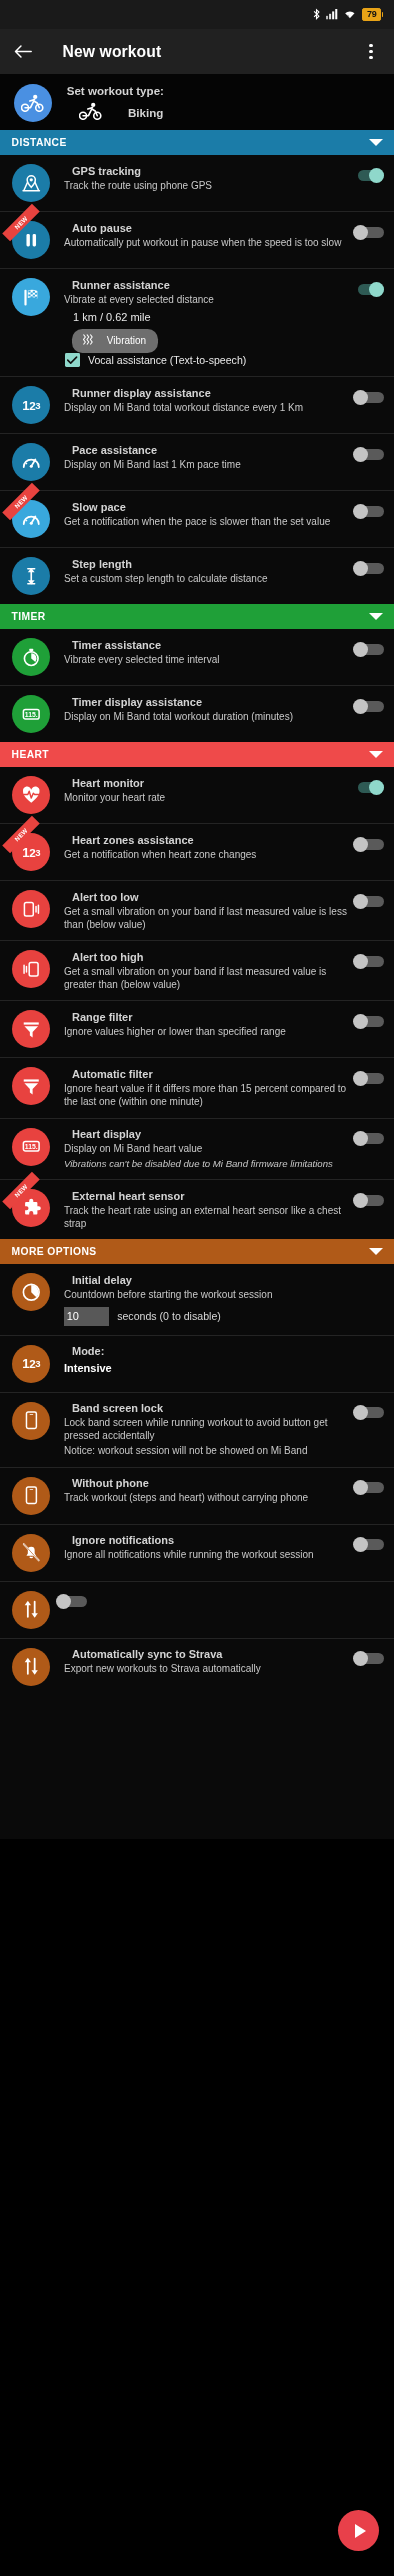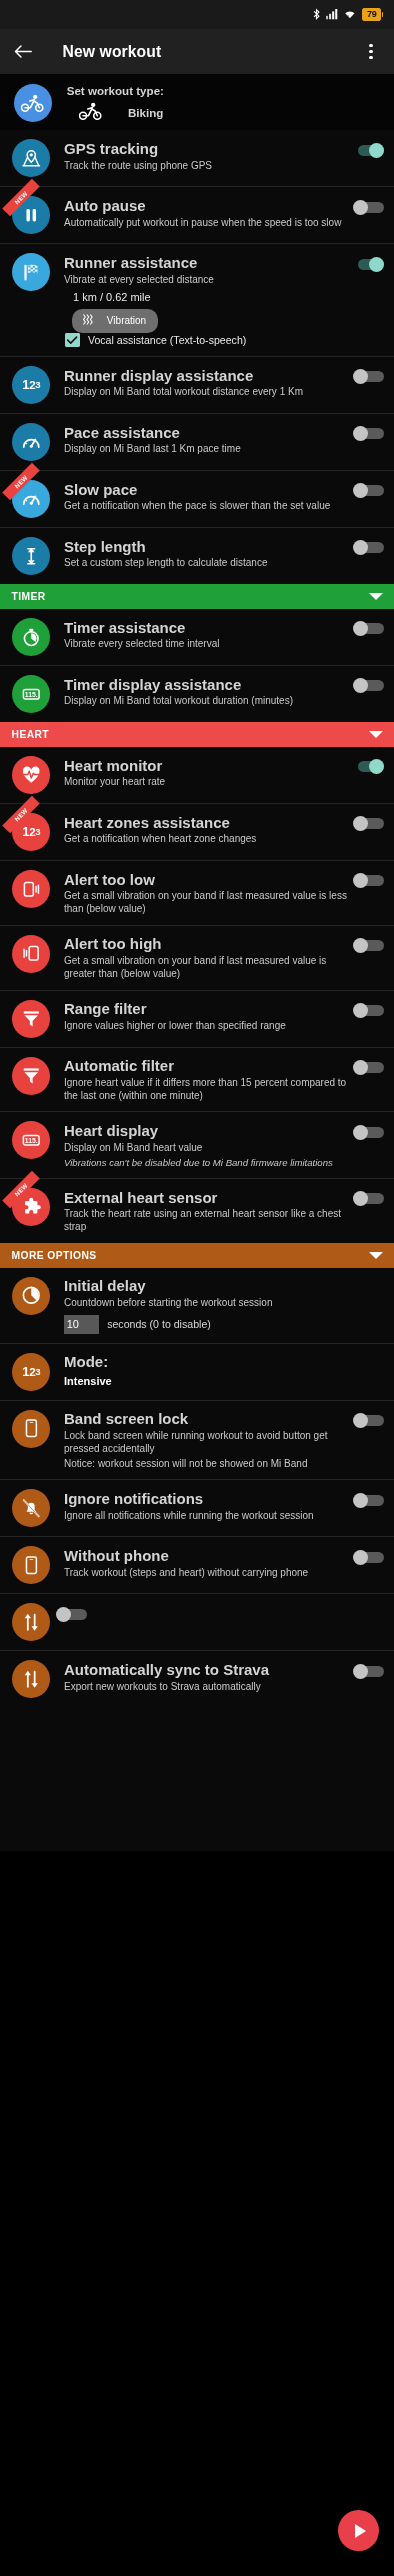--- a/index.html
+++ b/index.html
@@ -72,21 +72,21 @@
     display:flex; align-items:center; justify-content:center;
   }
   .ribbon {
     position:absolute; left:-12.3px; top:-4.1px; width:42px; height:11px;
     background:#e8433f; transform:rotate(-45deg);
     color:#fff; font-size:6.2px; font-weight:bold; letter-spacing:0.3px;
     display:flex; align-items:center; justify-content:center;
     box-shadow:0 0 0 rgba(0,0,0,0);
   }
   .txt { flex:1; margin-left:13.7px; padding-top:0.7px; min-width:0; }
-  .t-title { font-size:15px; font-weight:bold; color:#d4d4d4; line-height:1.18; }
+  .t-title { font-size:11px; font-weight:bold; color:#d4d4d4; line-height:1.18;margin-left:8px; }
   .t-sub { font-size:10px; color:#c9c9c9; line-height:1.27; margin-top:2.1px; }
   .t-note { font-size:9.6px; color:#c9c9c9; line-height:1.27; margin-top:2.1px; font-style:italic; }
   .t-val { font-size:11px; color:#e8e8e8; margin-top:4.1px; padding-left:9px; }
   .t-strong { font-size:11px; font-weight:bold; color:#fff; margin-top:4px; }
   
   .tog { flex:0 0 31.5px; margin-left:5.5px; margin-top:3.4px; position:relative; height:15px; }
   .tog .track {
     position:absolute; right:0; top:2.1px; width:26px; height:11px; border-radius:5.5px;
   }
   .tog .knob {
@@ -102,21 +102,21 @@
     background:#6e6e6e; border-radius:10.3px; padding:3.4px 12.3px 3.4px 9px;
     font-size:10px; color:#fff;
   }
   
   .cbrow { display:flex; align-items:center; gap:8.2px; margin-left:1.4px; }
   .cb { width:14.4px; height:14.4px; border-radius:1.4px; background:#8fd8cb; display:flex; align-items:center; justify-content:center; flex:0 0 14.4px;}
   .cbrow span { font-size:10.6px; color:#e8e8e8; }
   
   .numrow { display:flex; align-items:center; gap:8.2px; margin-top:4.8px; margin-left:0px; }
   .numfield {
-    background:#585858; color:#fff; font-size:11px; width:35px; height:19px;
+    background:#585858; color:#fff; font-size:11px; width:45px; height:19px;
     display:flex; align-items:center; padding-left:2.7px; border:none;
   }
   .numrow .after { font-size:10.6px; color:#d8d8d8; }
   
   .fab {
     position:absolute; right:15px; bottom:25px; width:41px; height:41px; border-radius:50%;
     background:#e8404a; display:flex; align-items:center; justify-content:center;
     box-shadow:0 2.1px 4.8px rgba(0,0,0,0.6);
   }
   .play {
@@ -192,20 +192,25 @@
           <path d="M6 20 L14 20 L19 10 L24 13 L27 20" fill="none" stroke="#fff" stroke-width="2.4" stroke-linejoin="round" stroke-linecap="round"></path>
           <path d="M13 10 L20 8" fill="none" stroke="#fff" stroke-width="2.4" stroke-linecap="round"></path>
         </svg>
       </span>
       <span>Biking</span>
     </div>
   </div>
 </div>
 
 <div id="sections-root">
+    <div class="sect" style="background:#1b7ca8">
+      <span>DISTANCE</span>
+      <span class="spacer"></span>
+      <span class="caret"></span>
+    </div>
     <div class="row">  
       <div class="icwrap">    
         <div class="ic" style="background:#1b7ca8">
           <svg width="20.5" height="20.5" viewBox="0 0 30 30">
             <path d="M4 26 L12 8 M26 26 L18 8 M3 26 H27" fill="none" stroke="#fff" stroke-width="2.2" stroke-linecap="round"></path>
             <path d="M15 4a6 6 0 0 1 6 6c0 4.5-6 11-6 11S9 14.5 9 10a6 6 0 0 1 6-6z" fill="#1b7ca8" stroke="#fff" stroke-width="2.2"></path>
             <circle cx="15" cy="10" r="2.4" fill="#fff"></circle>
           </svg>
         </div>  
       </div>  
@@ -600,58 +605,58 @@
       </div>  
       <div class="tog off">
         <span class="track"></span>
         <span class="knob"></span>
       </div>
     </div>
     <div class="row">  
       <div class="icwrap">    
         <div class="ic" style="background:#b05a18">
           <svg width="20.5" height="20.5" viewBox="0 0 30 30">
+            <rect x="8" y="3" width="14.5" height="24" rx="2.4" fill="none" stroke="#fff" stroke-width="2.2"></rect>
+            <rect x="12.5" y="5.8" width="5.5" height="1.2" rx="0.6" fill="#fff"></rect>
+          </svg>
+        </div>  
+      </div>  
+      <div class="txt">    
+        <div class="t-title">Without phone</div>    
+        <div class="t-sub">Track workout (steps and heart) without carrying phone</div>  
+      </div>  
+      <div class="tog off">
+        <span class="track"></span>
+        <span class="knob"></span>
+      </div>
+    </div>
+    <div class="row">  
+      <div class="icwrap">    
+        <div class="ic" style="background:#b05a18">
+          <svg width="20.5" height="20.5" viewBox="0 0 30 30">
             <path d="M8 20 h14 l-2-3 v-5 a5 5 0 0 0 -10 0 v5 z" fill="#fff"></path>
             <path d="M13 21.5 a2.2 2.2 0 0 0 4 0" fill="none" stroke="#fff" stroke-width="2"></path>
             <path d="M4 3 L26 27" stroke="#fff" stroke-width="2.6" stroke-linecap="round"></path>
             <path d="M4 3 L26 27" stroke="#b05a18" stroke-width="1" stroke-linecap="round"></path>
           </svg>
         </div>  
       </div>  
       <div class="txt">    
         <div class="t-title">Ignore notifications</div>    
         <div class="t-sub">Ignore all notifications while running the workout session</div>  
       </div>  
       <div class="tog off">
         <span class="track"></span>
         <span class="knob"></span>
       </div>
     </div>
     <div class="row">  
       <div class="icwrap">    
         <div class="ic" style="background:#b05a18">
           <svg width="20.5" height="20.5" viewBox="0 0 30 30">
-            <rect x="8" y="3" width="14.5" height="24" rx="2.4" fill="none" stroke="#fff" stroke-width="2.2"></rect>
-            <rect x="12.5" y="5.8" width="5.5" height="1.2" rx="0.6" fill="#fff"></rect>
-          </svg>
-        </div>  
-      </div>  
-      <div class="txt">    
-        <div class="t-title">Without phone</div>    
-        <div class="t-sub">Track workout (steps and heart) without carrying phone</div>  
-      </div>  
-      <div class="tog off">
-        <span class="track"></span>
-        <span class="knob"></span>
-      </div>
-    </div>
-    <div class="row">  
-      <div class="icwrap">    
-        <div class="ic" style="background:#b05a18">
-          <svg width="20.5" height="20.5" viewBox="0 0 30 30">
             <path d="M10 26 V6" stroke="#fff" stroke-width="2.6" stroke-linecap="round"></path>
             <path d="M10 2.5 L5.4 9 H14.6 z" fill="#fff"></path>
             <path d="M20 4 V24" stroke="#fff" stroke-width="2.6" stroke-linecap="round"></path>
             <path d="M20 27.5 L15.4 21 H24.6 z" fill="#fff"></path>
           </svg>
         </div>  
       </div>  
       <div class="tog off">
         <span class="track"></span>
         <span class="knob"></span>

